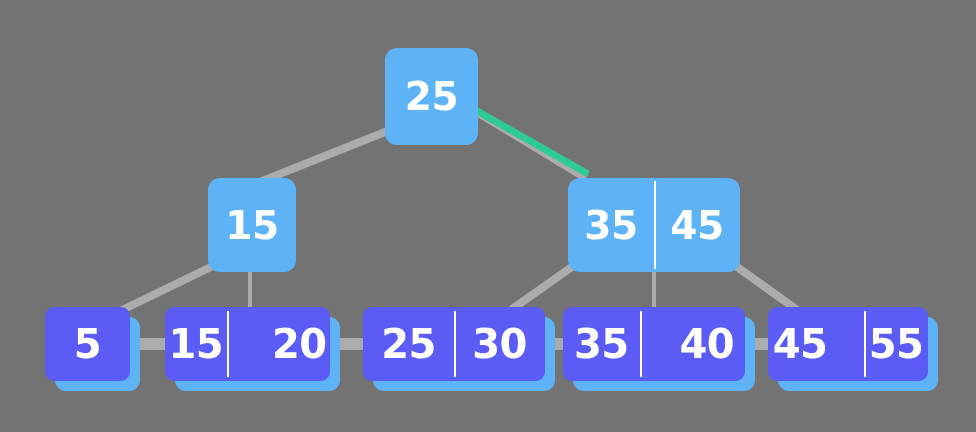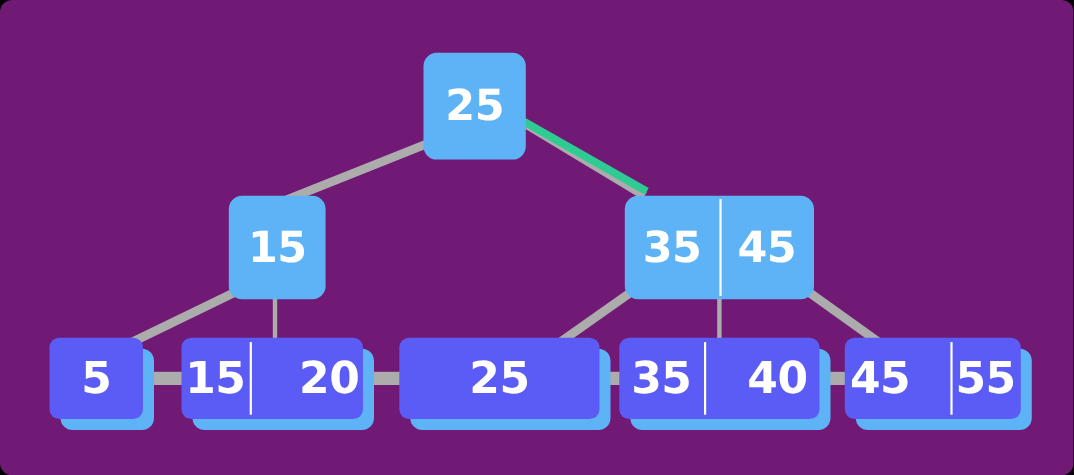--- a/index.html
+++ b/index.html
@@ -69,21 +69,21 @@
     background: #FFFFFF;
   }
   .node.internal .cell + .cell::before {
     top: 3px;
     bottom: 3px;
   }
 </style>
 </head>
 <body>
 
-<div id="stage" style="background: #701a75; border-radius: 11px;">
+<div id="stage" style="background: #737373;">
   <svg id="edge-layer" width="976" height="432" viewBox="0 0 976 432">
       <rect x="128" y="338" width="40" height="12" fill="#ACACAC"></rect>
       <rect x="328" y="338" width="38" height="12" fill="#ACACAC"></rect>
       <rect x="543" y="338" width="24" height="12" fill="#ACACAC"></rect>
       <rect x="743" y="338" width="28" height="12" fill="#ACACAC"></rect>
       <line x1="390" y1="130" x2="252" y2="185" stroke="#ACACAC" stroke-width="8" stroke-linecap="butt"></line>
       <line x1="470" y1="108" x2="586" y2="178" stroke="#ACACAC" stroke-width="8" stroke-linecap="butt"></line>
       <line x1="470" y1="107" x2="588" y2="174" stroke="#2ECC93" stroke-width="7" stroke-linecap="butt"></line>
       <line x1="215" y1="265" x2="118" y2="312" stroke="#ACACAC" stroke-width="8" stroke-linecap="butt"></line>
       <line x1="250" y1="258" x2="250" y2="312" stroke="#ACACAC" stroke-width="4" stroke-linecap="butt"></line>
@@ -107,20 +107,21 @@
         <div class="cell" style="color: rgb(255, 255, 255);">5</div>
       </div>
       <div class="leaf-shadow" style="left: 175px; top: 317px; width: 165px; height: 74px; background: rgb(94, 179, 247);"></div>
       <div class="node leaf" style="left: 165px; top: 307px; width: 165px; height: 74px; background: rgb(91, 91, 245);">
         <div class="cell" style="color: rgb(255, 255, 255);">15</div>
         <div class="cell" style="color: rgb(255, 255, 255); padding-left: 42px;">20</div>
       </div>
       <div class="leaf-shadow" style="left: 373px; top: 317px; width: 182px; height: 74px; background: rgb(94, 179, 247);"></div>
       <div class="node leaf" style="left: 363px; top: 307px; width: 182px; height: 74px; background: rgb(91, 91, 245);">
         <div class="cell" style="color: rgb(255, 255, 255);">25</div>
+        <div class="cell" style="color: rgb(255, 255, 255);">30</div>
       </div>
       <div class="leaf-shadow" style="left: 573px; top: 317px; width: 182px; height: 74px; background: rgb(94, 179, 247);"></div>
       <div class="node leaf" style="left: 563px; top: 307px; width: 182px; height: 74px; background: rgb(91, 91, 245);">
         <div class="cell" style="color: rgb(255, 255, 255);">35</div>
         <div class="cell" style="color: rgb(255, 255, 255); padding-left: 29px;">40</div>
       </div>
       <div class="leaf-shadow" style="left: 778px; top: 317px; width: 160px; height: 74px; background: rgb(94, 179, 247);"></div>
       <div class="node leaf" style="left: 768px; top: 307px; width: 160px; height: 74px; background: rgb(91, 91, 245);">
         <div class="cell" style="color: rgb(255, 255, 255);">45</div>
         <div class="cell" style="color: rgb(255, 255, 255); margin-left: 32px;">55</div>

